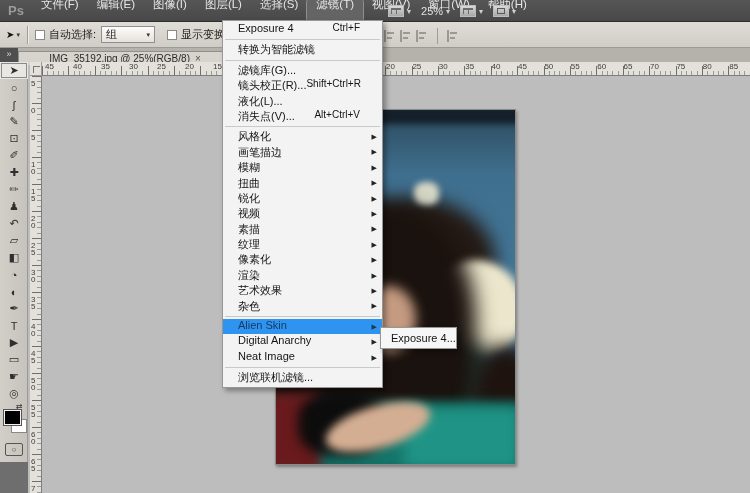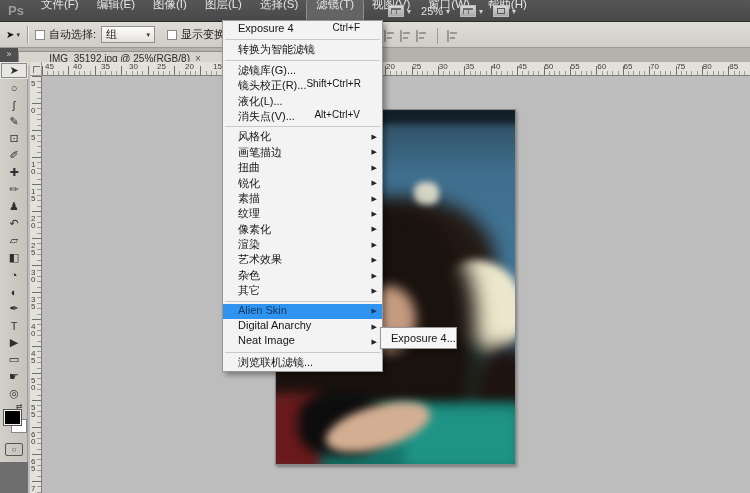--- a/index.html
+++ b/index.html
@@ -353,28 +353,36 @@
       <div class="fm-sep"></div>
       <div class="fm-item">
         <span>风格化</span>
         <span class="arr">▶</span>
       </div>
       <div class="fm-item">
         <span>画笔描边</span>
         <span class="arr">▶</span>
       </div>
       <div class="fm-item">
+        <span>模糊</span>
+        <span class="arr">▶</span>
+      </div>
+      <div class="fm-item">
         <span>扭曲</span>
         <span class="arr">▶</span>
       </div>
       <div class="fm-item">
         <span>锐化</span>
         <span class="arr">▶</span>
       </div>
       <div class="fm-item">
+        <span>视频</span>
+        <span class="arr">▶</span>
+      </div>
+      <div class="fm-item">
         <span>素描</span>
         <span class="arr">▶</span>
       </div>
       <div class="fm-item">
         <span>纹理</span>
         <span class="arr">▶</span>
       </div>
       <div class="fm-item">
         <span>像素化</span>
         <span class="arr">▶</span>
@@ -382,24 +390,20 @@
       <div class="fm-item">
         <span>渲染</span>
         <span class="arr">▶</span>
       </div>
       <div class="fm-item">
         <span>艺术效果</span>
         <span class="arr">▶</span>
       </div>
       <div class="fm-item">
         <span>杂色</span>
-        <span class="arr">▶</span>
-      </div>
-      <div class="fm-item">
-        <span>其它</span>
         <span class="arr">▶</span>
       </div>
       <div class="fm-sep"></div>
       <div class="fm-item hl">
         <span>Alien Skin</span>
         <span class="arr">▶</span>
       </div>
       <div class="fm-item">
         <span>Digital Anarchy</span>
         <span class="arr">▶</span>

